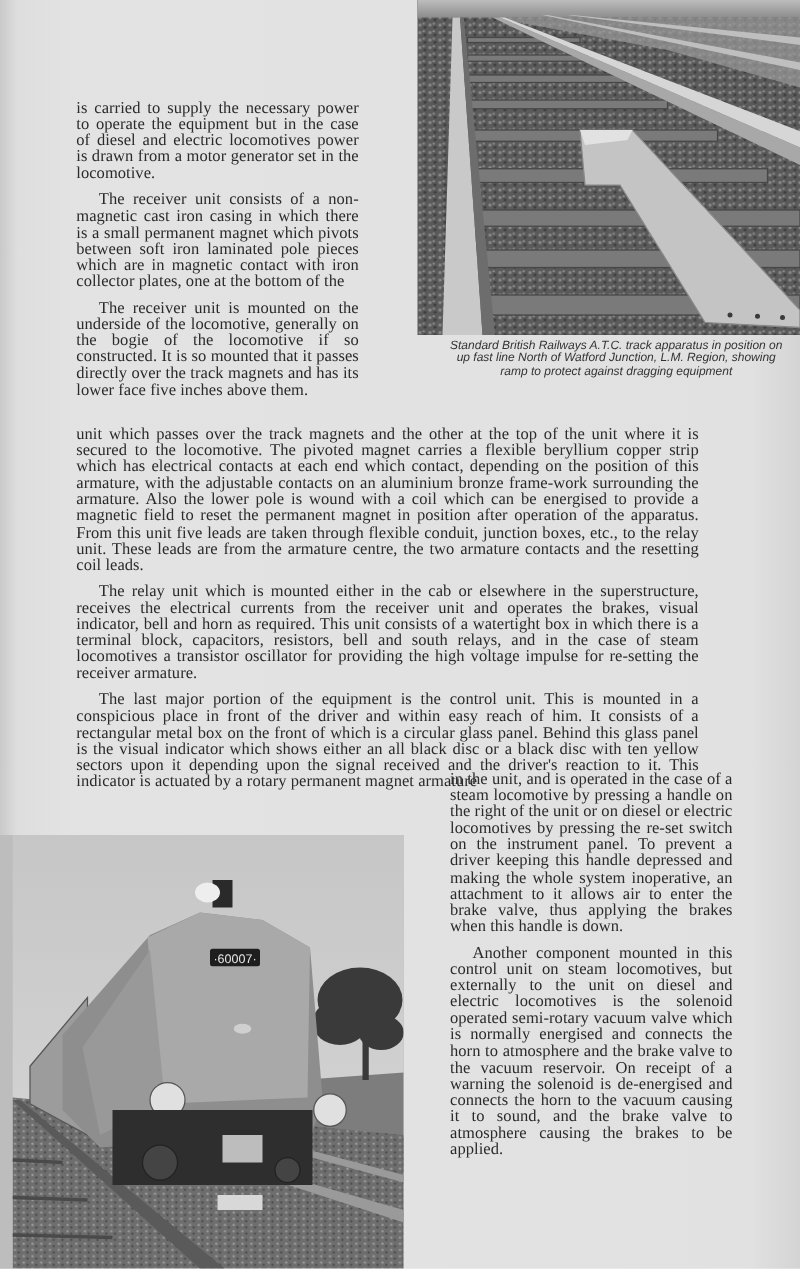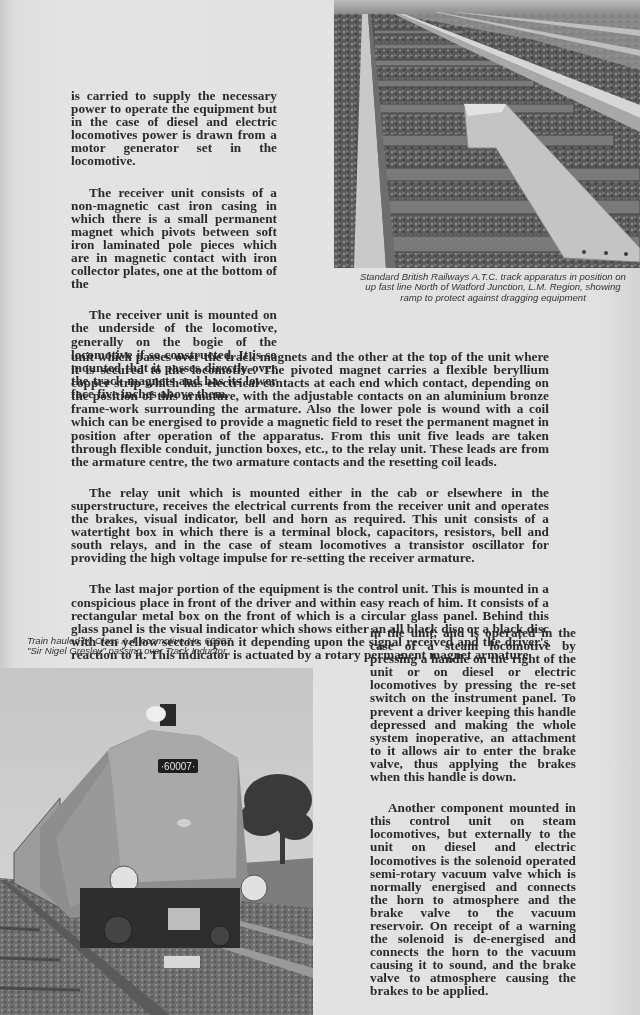--- a/index.html
+++ b/index.html
@@ -4,29 +4,29 @@
   <style>
     html, body { margin: 0; padding: 0; }
     body {
       width: 640px; height: 1015px; overflow: hidden; position: relative;
       background: linear-gradient(90deg, #c9c9c9 0px, #dedede 14px, #e3e3e3 60px, #e1e1e1 600px, #d4d4d4 640px);
       font-family: "Liberation Serif", serif;
       color: #2a2a2a;
     }
     .page { position: absolute; inset: 0; }
     .txt { position: absolute; font-size: 13.2px; line-height: 13.1px; text-align: justify; letter-spacing: 0.05px; }
-    .txt p { margin: 18px; text-indent: 0; font-weight: bold; }
+    .txt p { margin: 8px; text-indent: 0; }
     .txt p.ind { text-indent: 18px; }
     .col-top { left: 53px; top: 71px; width: 242px; }
     .col-wide { left: 53px; top: 332px; width: 514px; }
     .col-right { left: 352px; top: 608px; width: 242px; }
 
     .photo { position: absolute; overflow: hidden; }
     .photo-track { left: 334px; top: 0; width: 306px; height: 268px; background: #6c6c6c; }
-    .photo-loco { left: 0; top: 668px; width: 313px; height: 347px; background: #bdbdbd; }
+    .photo-loco { left: 0; top: 668px; width: 313px; height: 347px; background: #bdbdbd; padding-left: 10px; }
 
     .caption {
       position: absolute; font-family: "Liberation Sans", sans-serif;
       font-style: italic; font-weight: normal; font-size: 9.6px; line-height: 10.3px;
       color: #333;
     }
     .caption-track { left: 355px; top: 272px; width: 276px; text-align: center; }
     .caption-loco { left: 27px; top: 636px; width: 280px; text-align: left; }
     svg { display: block; }
   </style>
@@ -91,24 +91,20 @@
     <p class="ind">The receiver unit consists of a non-magnetic cast iron casing in which there is a small permanent magnet which pivots between soft iron laminated pole pieces which are in magnetic contact with iron collector plates, one at the bottom of the</p>
     <p class="ind">The receiver unit is mounted on the underside of the locomotive, generally on the bogie of the locomotive if so constructed. It is so mounted that it passes directly over the track magnets and has its lower face five inches above them.</p>
   </div>
 
   <div class="txt col-wide">
     <p>unit which passes over the track magnets and the other at the top of the unit where it is secured to the locomotive. The pivoted magnet carries a flexible beryllium copper strip which has electrical contacts at each end which contact, depending on the position of this armature, with the adjustable contacts on an aluminium bronze frame-work surrounding the armature. Also the lower pole is wound with a coil which can be energised to provide a magnetic field to reset the permanent magnet in position after operation of the apparatus. From this unit five leads are taken through flexible conduit, junction boxes, etc., to the relay unit. These leads are from the armature centre, the two armature contacts and the resetting coil leads.</p>
     <p class="ind">The relay unit which is mounted either in the cab or elsewhere in the superstructure, receives the electrical currents from the receiver unit and operates the brakes, visual indicator, bell and horn as required. This unit consists of a watertight box in which there is a terminal block, capacitors, resistors, bell and south relays, and in the case of steam locomotives a transistor oscillator for providing the high voltage impulse for re-setting the receiver armature.</p>
     <p class="ind">The last major portion of the equipment is the control unit. This is mounted in a conspicious place in front of the driver and within easy reach of him. It consists of a rectangular metal box on the front of which is a circular glass panel. Behind this glass panel is the visual indicator which shows either an all black disc or a black disc with ten yellow sectors upon it depending upon the signal received and the driver's reaction to it. This indicator is actuated by a rotary permanent magnet armature</p>
   </div>
 
-  <div class="caption caption-loco">
-    <div>Train hauled by Class A.4 locomotive No. 60007</div>
-    <div>"Sir Nigel Gresley" passing over Track Inductor</div>
-  </div>
 
   <div class="txt col-right">
     <p>in the unit, and is operated in the case of a steam locomotive by pressing a handle on the right of the unit or on diesel or electric locomotives by pressing the re-set switch on the instrument panel. To prevent a driver keeping this handle depressed and making the whole system inoperative, an attachment to it allows air to enter the brake valve, thus applying the brakes when this handle is down.</p>
     <p class="ind">Another component mounted in this control unit on steam locomotives, but externally to the unit on diesel and electric locomotives is the solenoid operated semi-rotary vacuum valve which is normally energised and connects the horn to atmosphere and the brake valve to the vacuum reservoir. On receipt of a warning the solenoid is de-energised and connects the horn to the vacuum causing it to sound, and the brake valve to atmosphere causing the brakes to be applied.</p>
   </div>
 
   <div class="photo photo-loco">
     <svg width="313" height="347" viewBox="0 0 313 347">
       <defs>
         <linearGradient id="sky2" x1="0" y1="0" x2="0" y2="1">

